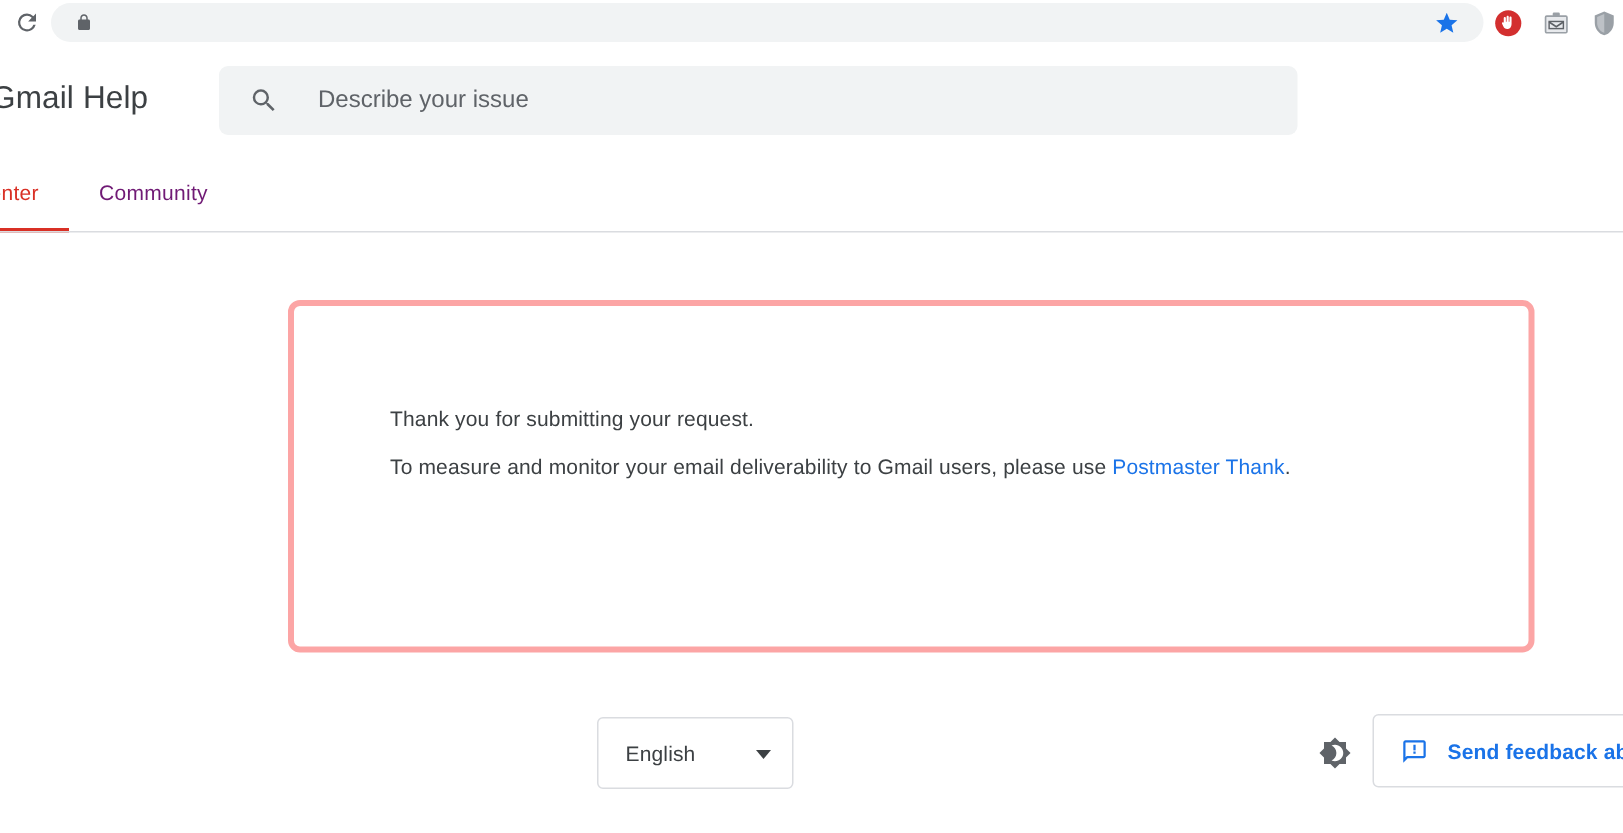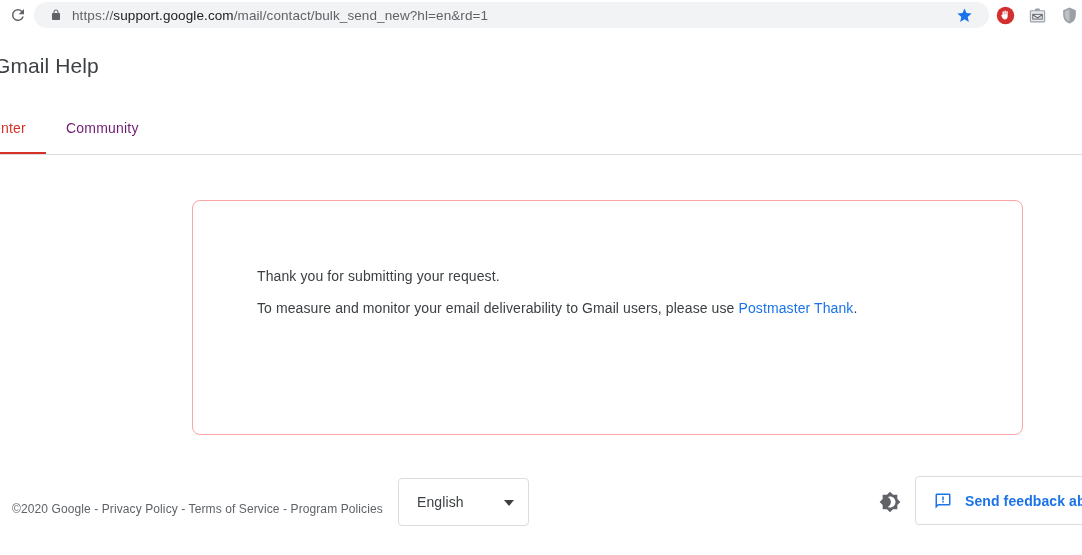--- a/index.html
+++ b/index.html
@@ -135,21 +135,21 @@
   .content-area {
     position: absolute;
     left: 0; top: 156px;
     width: 1082px; height: 320px;
     background: #fff;
   }
   .card {
     position: absolute;
     left: 192px; top: 44px;
     width: 831px; height: 235px;
-    border: 1px solid #fca5a5;
+    border: 4px solid #fca5a5;
     border-radius: 8px;
     background: #fff;
   }
   .card-body {
     position: absolute;
     left: 64px; top: 65px;
     width: 740px;
   }
   .para {
     font-size: 14px;
@@ -246,21 +246,20 @@
       <path d="M17.65 6.35A7.958 7.958 0 0 0 12 4a8 8 0 1 0 7.73 10h-2.08A6 6 0 1 1 12 6c1.66 0 3.14.69 4.22 1.78L13 11h7V4l-2.35 2.35z" fill="#5f6368"></path>
     </svg>
   </div>
 
   <div class="omnibox">
     <span class="lock-icon">
       <svg width="12" height="14" viewBox="0 0 24 24">
         <path d="M18 8h-1V6c0-2.76-2.24-5-5-5S7 3.24 7 6v2H6c-1.1 0-2 .9-2 2v10c0 1.1.9 2 2 2h12c1.1 0 2-.9 2-2V10c0-1.1-.9-2-2-2zM9 6c0-1.66 1.34-3 3-3s3 1.34 3 3v2H9V6z" fill="#5f6368"></path>
       </svg>
     </span>
-    <span class="url-text"><span>https://</span><span class="url-host">support.google.com</span><span>/mail/contact/bulk_send_new?hl=en&amp;rd=1</span></span>
   </div>
 
   <div class="star-btn">
     <svg width="17" height="17" viewBox="0 0 24 24">
       <path d="M12 17.27l6.18 3.73-1.64-7.03L22 9.24l-7.19-.61L12 2 9.19 8.63 2 9.24l5.46 4.73L5.82 21z" fill="#1a73e8"></path>
     </svg>
   </div>
 
   <div class="ext-icons">
     <div class="ext-icon">
@@ -282,40 +281,47 @@
         <path d="M12 2L4 5.5v6c0 5 3.4 9.6 8 10.5 4.6-.9 8-5.5 8-10.5v-6L12 2z" fill="#9aa0a6"></path>
         <path d="M12 4.2L6 6.8v4.7c0 4 2.6 7.6 6 8.5V4.2z" fill="#bdc1c6"></path>
       </svg>
     </div>
   </div>
 </div>
 
 <div class="help-header">
   <div class="help-title">Gmail Help</div>
 
+  <div class="search-box">
+    <span class="search-icon">
+      <svg width="20" height="20" viewBox="0 0 24 24">
+        <path d="M15.5 14h-.79l-.28-.27A6.47 6.47 0 0 0 16 9.5 6.5 6.5 0 1 0 9.5 16c1.61 0 3.09-.59 4.23-1.57l.27.28v.79l5 4.99L20.49 19l-4.99-5zm-6 0C7.01 14 5 11.99 5 9.5S7.01 5 9.5 5 14 7.01 14 9.5 11.99 14 9.5 14z" fill="#5f6368"></path>
+      </svg>
+    </span>
+    <input class="search-input" type="text" placeholder="Describe your issue" style="">
+  </div>
 </div>
 
 <div class="tabbar">
   <div class="tab tab-help">enter</div>
   <div class="tab tab-community">Community</div>
   <div class="tab-underline"></div>
   <div class="tab-divider"></div>
 </div>
 
 <div class="content-area">
   <div class="card">
     <div class="card-body">
       <div class="para para-1">Thank you for submitting your request.</div>
       <div class="para"><span>To measure and monitor your email deliverability to Gmail users, please use </span><a class="link" href="#">Postmaster Thank</a><span>.</span></div>
     </div>
   </div>
 </div>
 
 <div class="footer">
-  <div class="footer-links"><span>©2020 Google</span><span> - </span><a href="#">Privacy Policy</a><span> - </span><a href="#">Terms of Service</a><span> - </span><a href="#">Program Policies</a></div>
 
   <div class="lang-select">
     <span class="lang-label">English</span>
     <span class="lang-arrow"></span>
   </div>
 
   <div class="darkmode-btn">
     <svg width="22" height="22" viewBox="0 0 24 24">
       <path d="M20 8.69V4h-4.69L12 .69 8.69 4H4v4.69L.69 12 4 15.31V20h4.69L12 23.31 15.31 20H20v-4.69L23.31 12 20 8.69zM12 18c-.89 0-1.74-.2-2.5-.55C11.56 16.5 13 14.42 13 12s-1.44-4.5-3.5-5.45C10.26 6.2 11.11 6 12 6c3.31 0 6 2.69 6 6s-2.69 6-6 6z" fill="#5f6368"></path>
     </svg>

